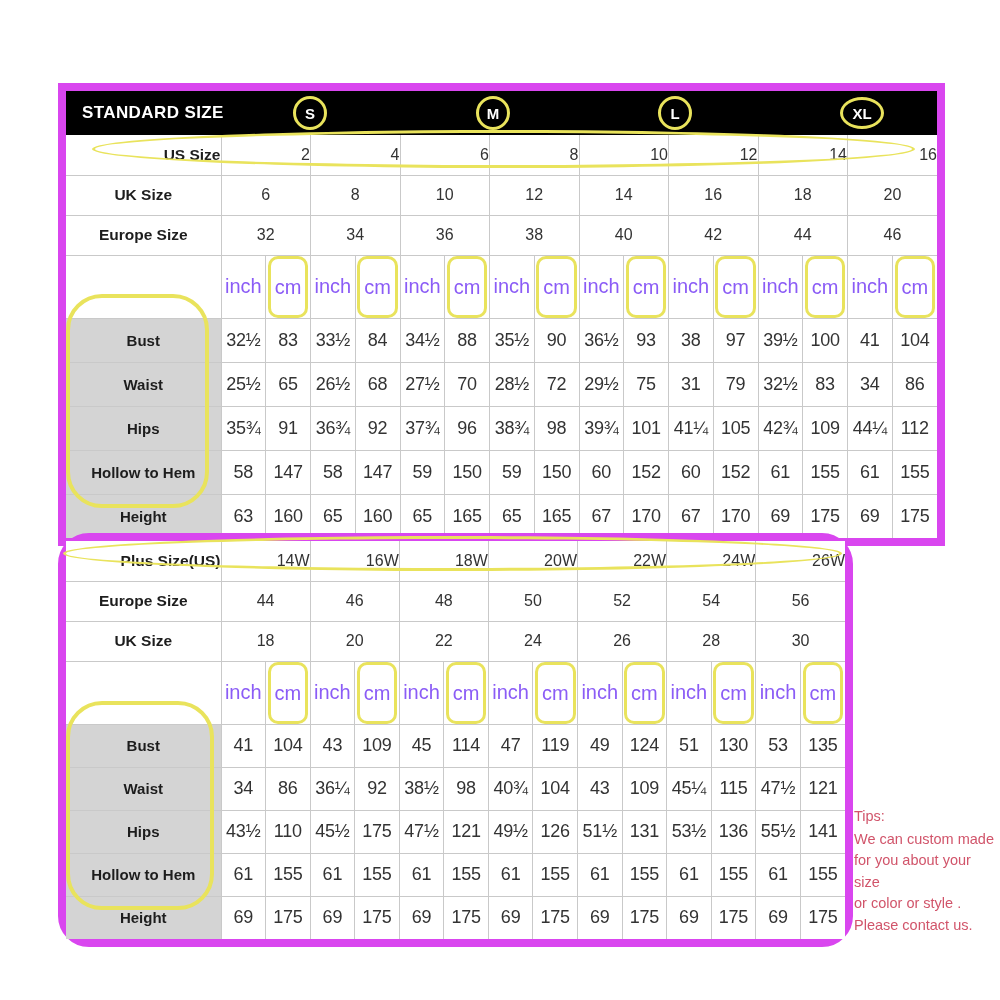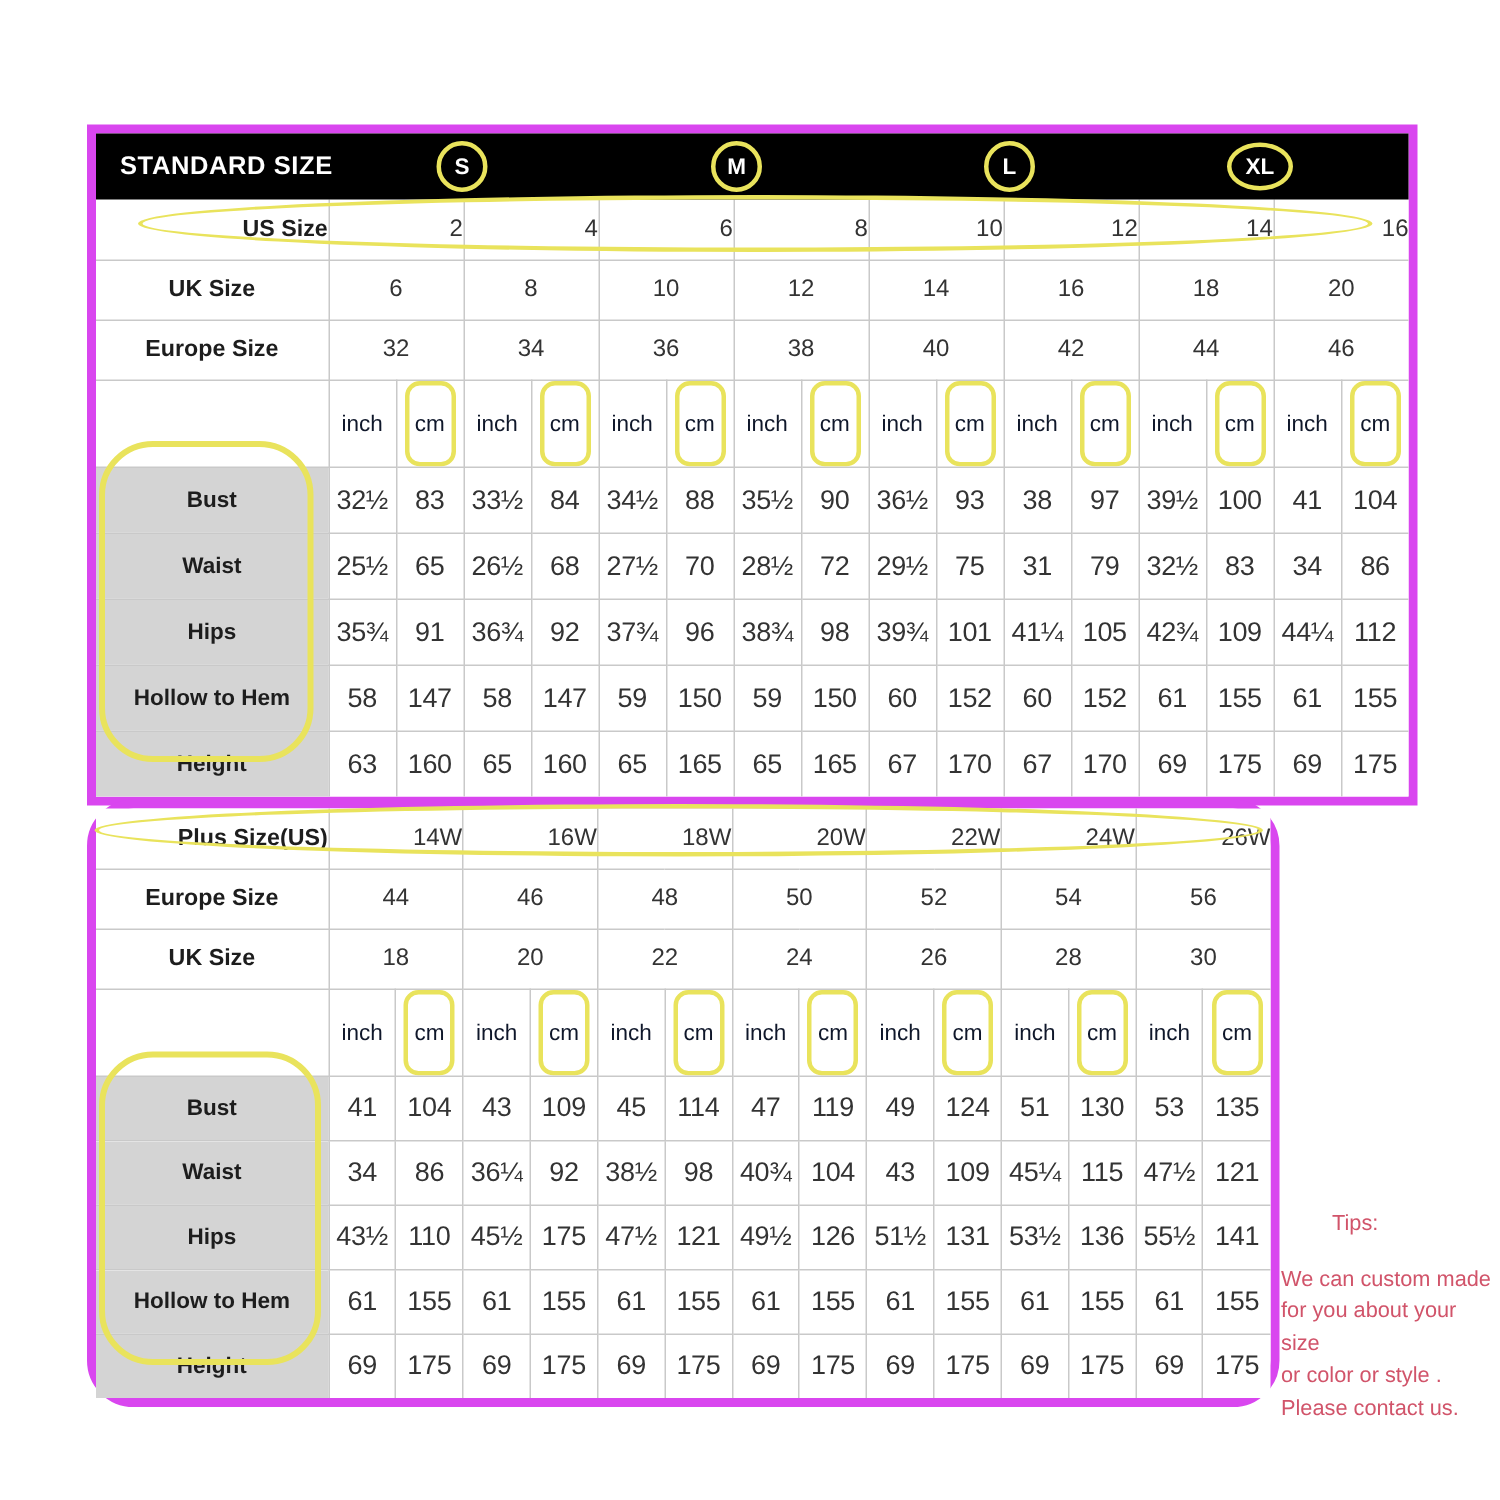--- a/index.html
+++ b/index.html
@@ -8,67 +8,67 @@
     --label-gray: #d4d4d4;
     --ink: #1d1d1d;
     --val: #333333;
     --tips: #d1546a;
   }
   *{box-sizing:border-box; margin:0; padding:0;}
   body{width:1000px; height:1000px; background:#ffffff; font-family:"Liberation Sans","DejaVu Sans",sans-serif; position:relative; overflow:hidden;}
   .canvas{position:absolute; inset:0; background:#fff;}
 
   
-  .size-table-wrap{position:absolute; border:6px solid #d946ef; background:#fff;}
+  .size-table-wrap{position:absolute; border:8px solid #d946ef; background:#fff;}
   #standard-wrap{left:58px; top:83px; width:887px;}
   #plus-wrap{left:58px; top:533px; width:795px;border-radius:31px;}
 
   .black-header{position:relative; height:44px; background:#000; color:#fff;}
   .black-header .title{position:absolute; left:16px; top:50%; transform:translateY(-50%);
     font-weight:bold; font-size:17px; letter-spacing:.4px; color:#fff;}
   .badge{position:absolute; top:5px; width:34px; height:34px; border:3px solid var(--yellow);
     border-radius:50%; display:flex; align-items:center; justify-content:center;
     color:#fff; font-weight:bold; font-size:15px;}
   .badge.b-s{left:227px;} .badge.b-m{left:410px;} .badge.b-l{left:592px;}
-  .badge.b-xl{left:754px; width:44px; height:32px; top:6px;}
+  .badge.b-xl{left:774px; width:44px; height:32px; top:6px;}
 
   table{border-collapse:collapse; table-layout:fixed; width:100%; background:#fff;}
   td,th{border:1px solid var(--grid); text-align:center; vertical-align:middle;
     color:var(--val); overflow:hidden; white-space:nowrap;}
   tr:first-child td, tr:first-child th{border-top:none;text-align:right;}
   td:last-child{border-right:none;}
   th:first-child{border-left:none;}
   tr:last-child td, tr:last-child th{border-bottom:none;}
 
   .row-size{height:40px;}
   .row-size th{font-weight:bold; font-size:15.5px; color:var(--ink);}
   .row-size td{font-size:16px;}
   .row-unit{height:43px;}
-  .row-unit td{font-size:15px; color:#0f172a;}
+  .row-unit td{font-size:20px; color:#8b5cf6;}
   .row-meas{height:44px;}
   #plus-wrap .row-meas{height:43px;}
   .row-meas td{font-size:18px; color:var(--val); letter-spacing:-0.2px;}
   .meas-label{background:var(--label-gray); font-weight:bold; font-size:15px; color:var(--ink);}
 
   .cm-box{display:inline-block; min-width:30px; padding:18px 4px; border:3px solid var(--yellow);
     border-radius:10px; line-height:1;}
 
   
   .overlay{position:absolute; pointer-events:none; border-color:var(--yellow);}
   .oval{border:3px solid var(--yellow); border-radius:50%;}
   .ring{border:4px solid var(--yellow); border-radius:36px;}
   #oval-us{left:92px; top:130px; width:823px; height:38px;}
   #oval-plus{left:63px; top:536px; width:779px; height:35px;}
   #ring-standard{left:66px; top:294px; width:143px; height:214px;}
   #ring-plus{left:66px; top:701px; width:148px; height:209px;}
 
   
   .tips{position:absolute; left:854px; top:806px; width:146px; color:var(--tips);
     font-size:14.5px; line-height:21.5px;}
-  .tips .tips-title{margin-bottom:15px;padding-left:34px;}
+  .tips .tips-title{margin-bottom:1px;}
 </style>
 </head>
 <body>
 
 <div class="canvas">
 
   <section class="size-table-wrap" id="standard-wrap">
     <div class="black-header">
       <span class="title">STANDARD SIZE</span>
       <span class="badge b-s">S</span>

